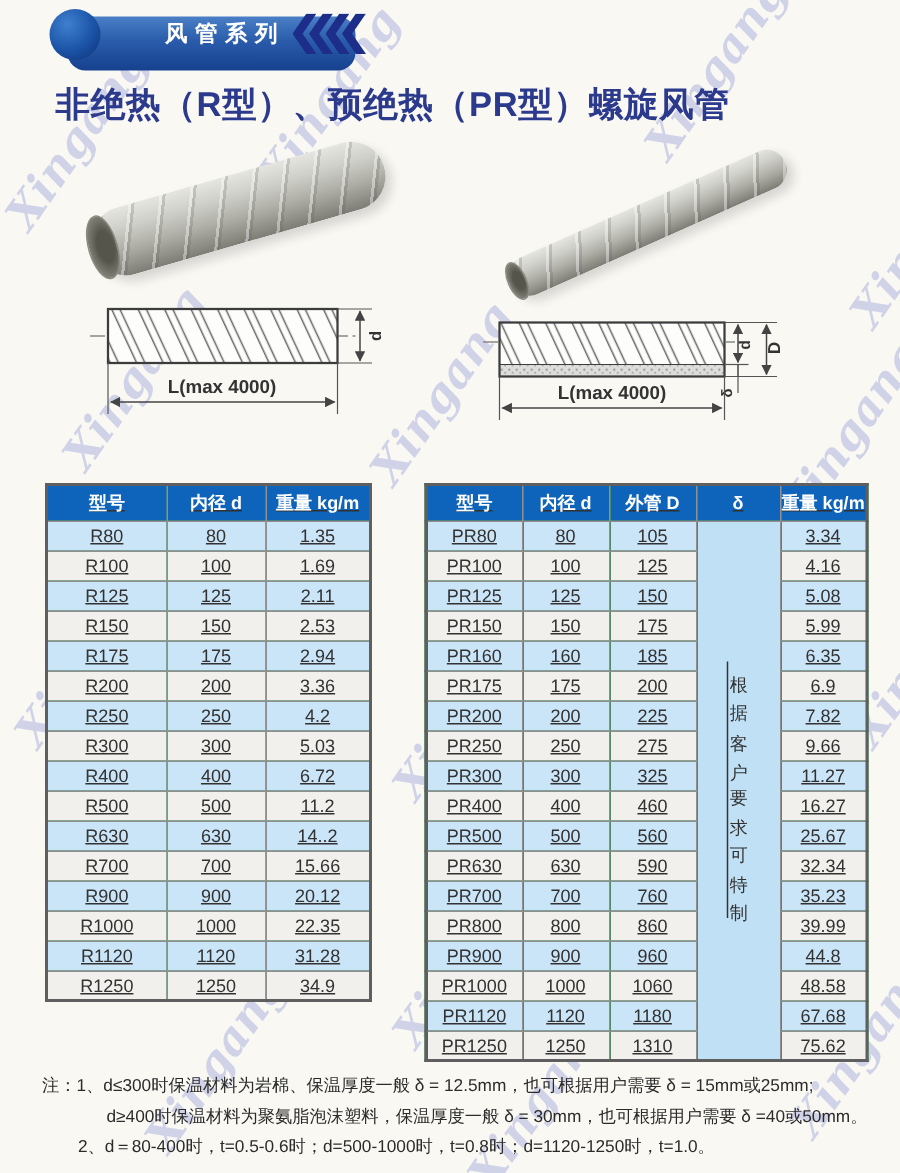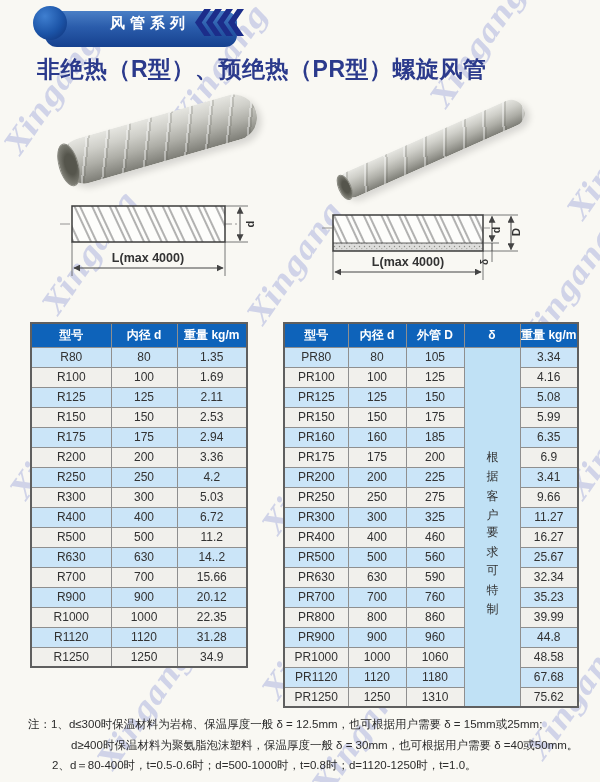--- a/index.html
+++ b/index.html
@@ -68,20 +68,21 @@
 
   
   .diagram { position:absolute; }
   .diagram text { font-family:"Liberation Sans","DejaVu Sans",sans-serif; fill:#333; }
 
   
   table.spec-table {
     position:absolute; border-collapse:collapse; table-layout:fixed;
     border:2px solid #5f5f5f; font-size:12px; color:#323232;
     background:#15803d;
+    text-decoration:underline;
   }
   .spec-table th, .spec-table td {
     border:1px solid #8f8f8f; text-align:center; vertical-align:middle;
     padding:0; overflow:hidden; white-space:nowrap;
   }
   .spec-table thead th {
     height:24px; background:#0e63ba; color:#ffffff; font-weight:bold;
   }
   .spec-table tbody td { height:20px; }
   .spec-table tbody tr:nth-child(odd)  td { background:#cbe5f8; }
@@ -359,21 +360,21 @@
           <tr>
             <td>PR175</td>
             <td>175</td>
             <td>200</td>
             <td>6.9</td>
           </tr>
           <tr>
             <td>PR200</td>
             <td>200</td>
             <td>225</td>
-            <td>3.41</td>
+            <td>7.82</td>
           </tr>
           <tr>
             <td>PR250</td>
             <td>250</td>
             <td>275</td>
             <td>9.66</td>
           </tr>
           <tr>
             <td>PR300</td>
             <td>300</td>

